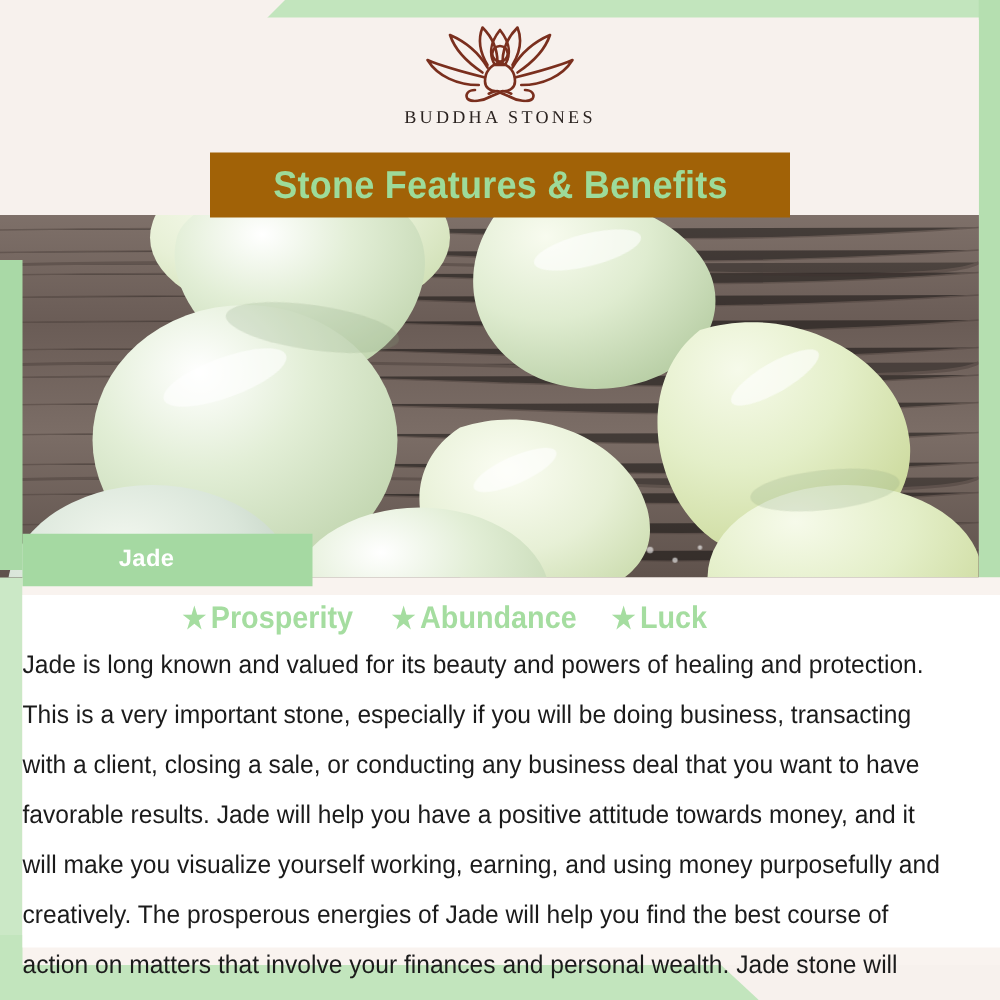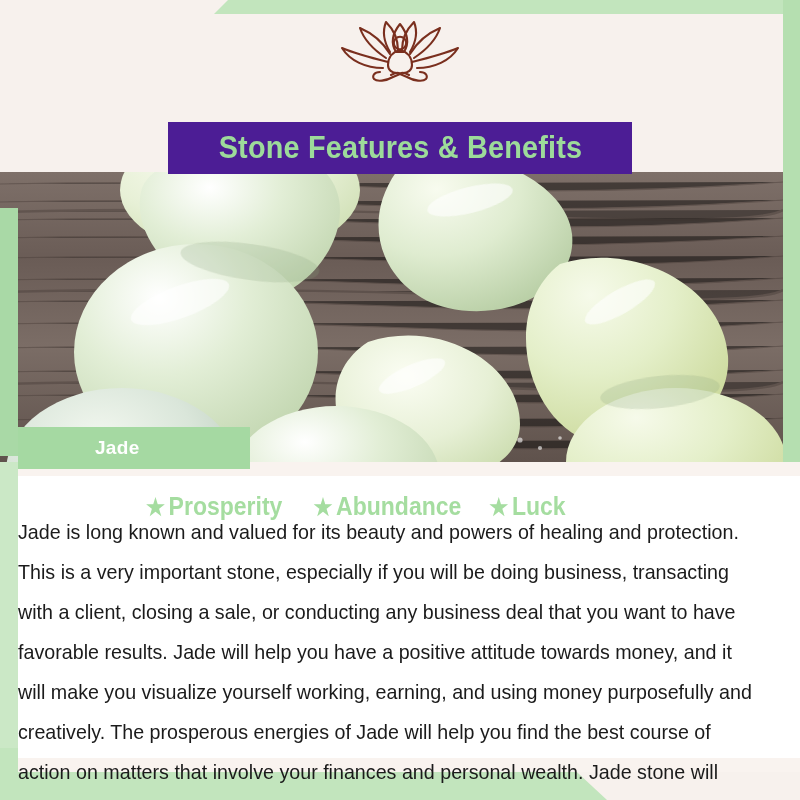--- a/index.html
+++ b/index.html
@@ -120,21 +120,21 @@
     font-weight: 400;
   }
 
   
   .title-banner {
     position: absolute;
     top: 122px;
     left: 168px;
     width: 464px;
     height: 52px;
-    background: #4c1d95;
+    background: #a16207;
     z-index: 7;
     display: flex;
     align-items: center;
     justify-content: center;
   }
   .title-text {
     font-size: 31px;
     font-weight: 700;
     color: #9ddb9a;
     letter-spacing: 0.2px;
@@ -172,21 +172,21 @@
     color: #ffffff;
     font-size: 19px;
     font-weight: 700;
     margin-left: 77px;
     letter-spacing: 0.3px;
   }
 
   
   .benefits {
     position: absolute;
-    top: 492px;
+    top: 480px;
     left: 18px;
     width: 673px;
     z-index: 8;
     text-align: center;
     white-space: nowrap;
   }
   .benefit {
     display: inline-block;
     font-size: 25px;
     font-weight: 700;
@@ -247,20 +247,21 @@
 
         <circle cx="66" cy="25" r="6.2"></circle>
 
         <path d="M66 32 C58 34 54 40 54 47 C54 52 58 55 63 55"></path>
         <path d="M66 32 C74 34 78 40 78 47 C78 52 74 55 69 55"></path>
 
         <path d="M46 54 C40 54 38 58 40 61 C43 64 52 63 59 59 L66 56 L73 59 C80 63 89 64 92 61 C94 58 92 54 86 54"></path>
         <path d="M57 57 C61 55 65 54 66 56 C67 54 71 55 75 57"></path>
       </g>
     </svg>
+    <div class="brand-name">BUDDHA STONES</div>
   </div>
 
   <div class="photo">
     <svg width="783" height="290" viewBox="0 0 783 290" preserveAspectRatio="xMidYMid slice">
       <defs>
         <linearGradient id="wood" x1="0" y1="0" x2="0" y2="1">
           <stop offset="0%" stop-color="#7e7069"></stop>
           <stop offset="30%" stop-color="#6a5c56"></stop>
           <stop offset="60%" stop-color="#7b6d66"></stop>
           <stop offset="100%" stop-color="#5f524c"></stop>

